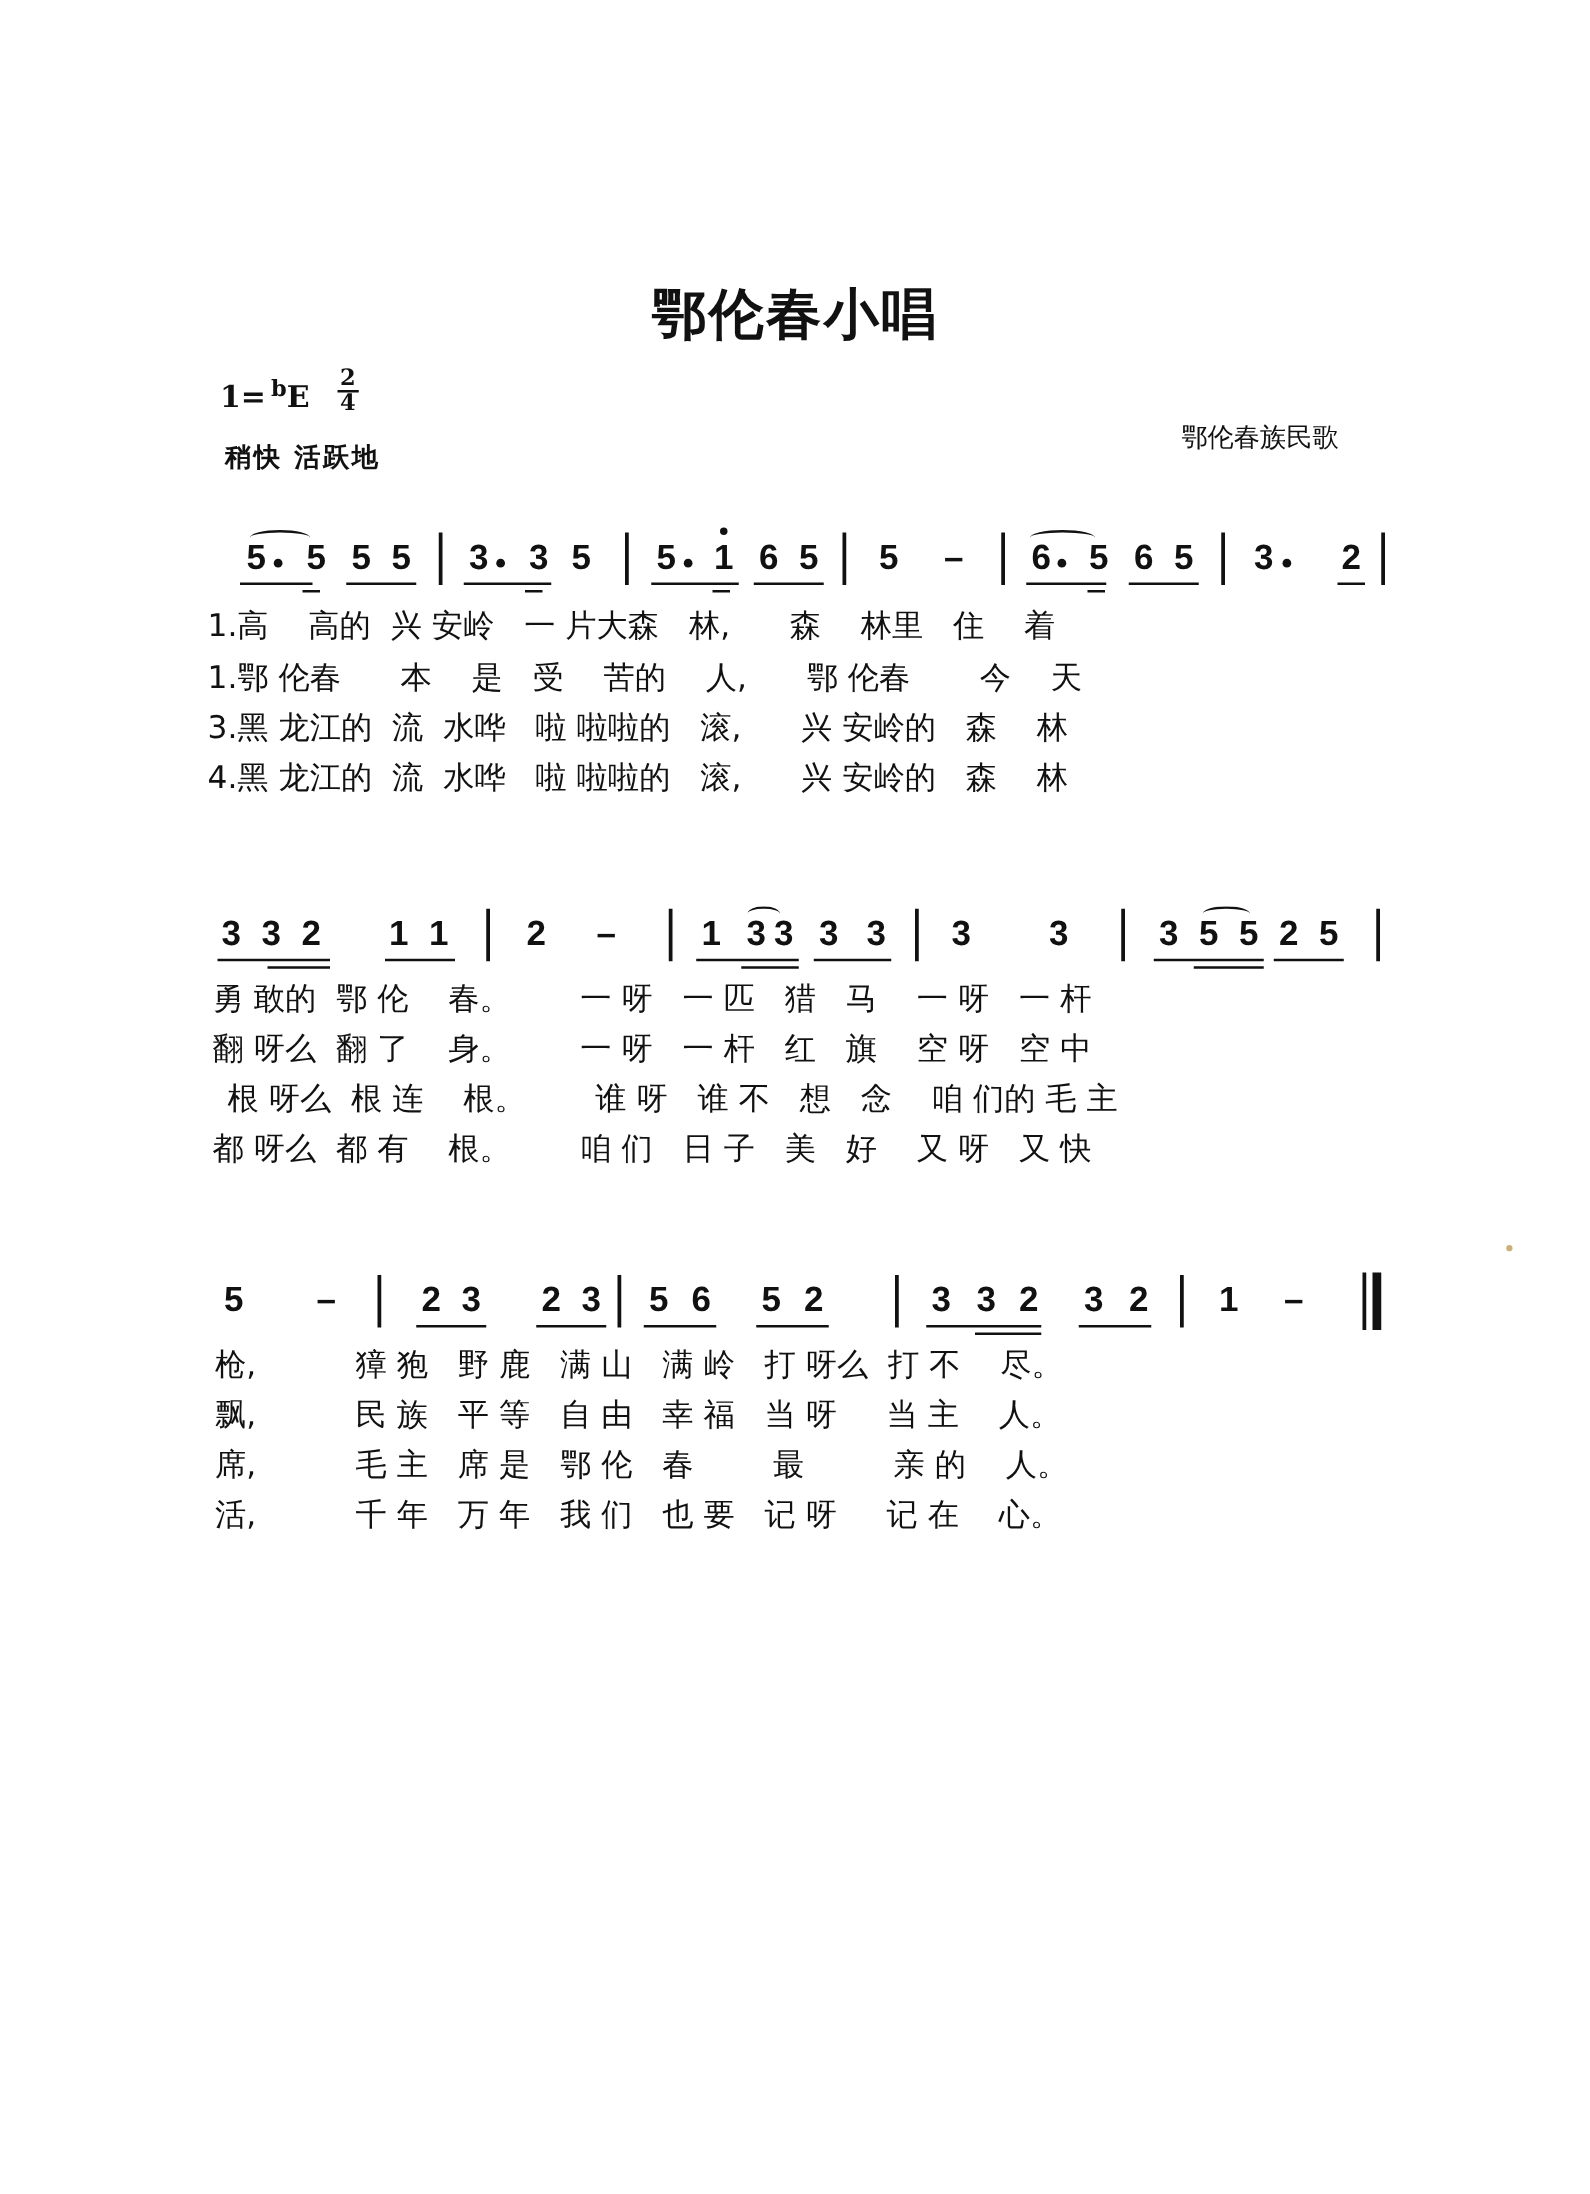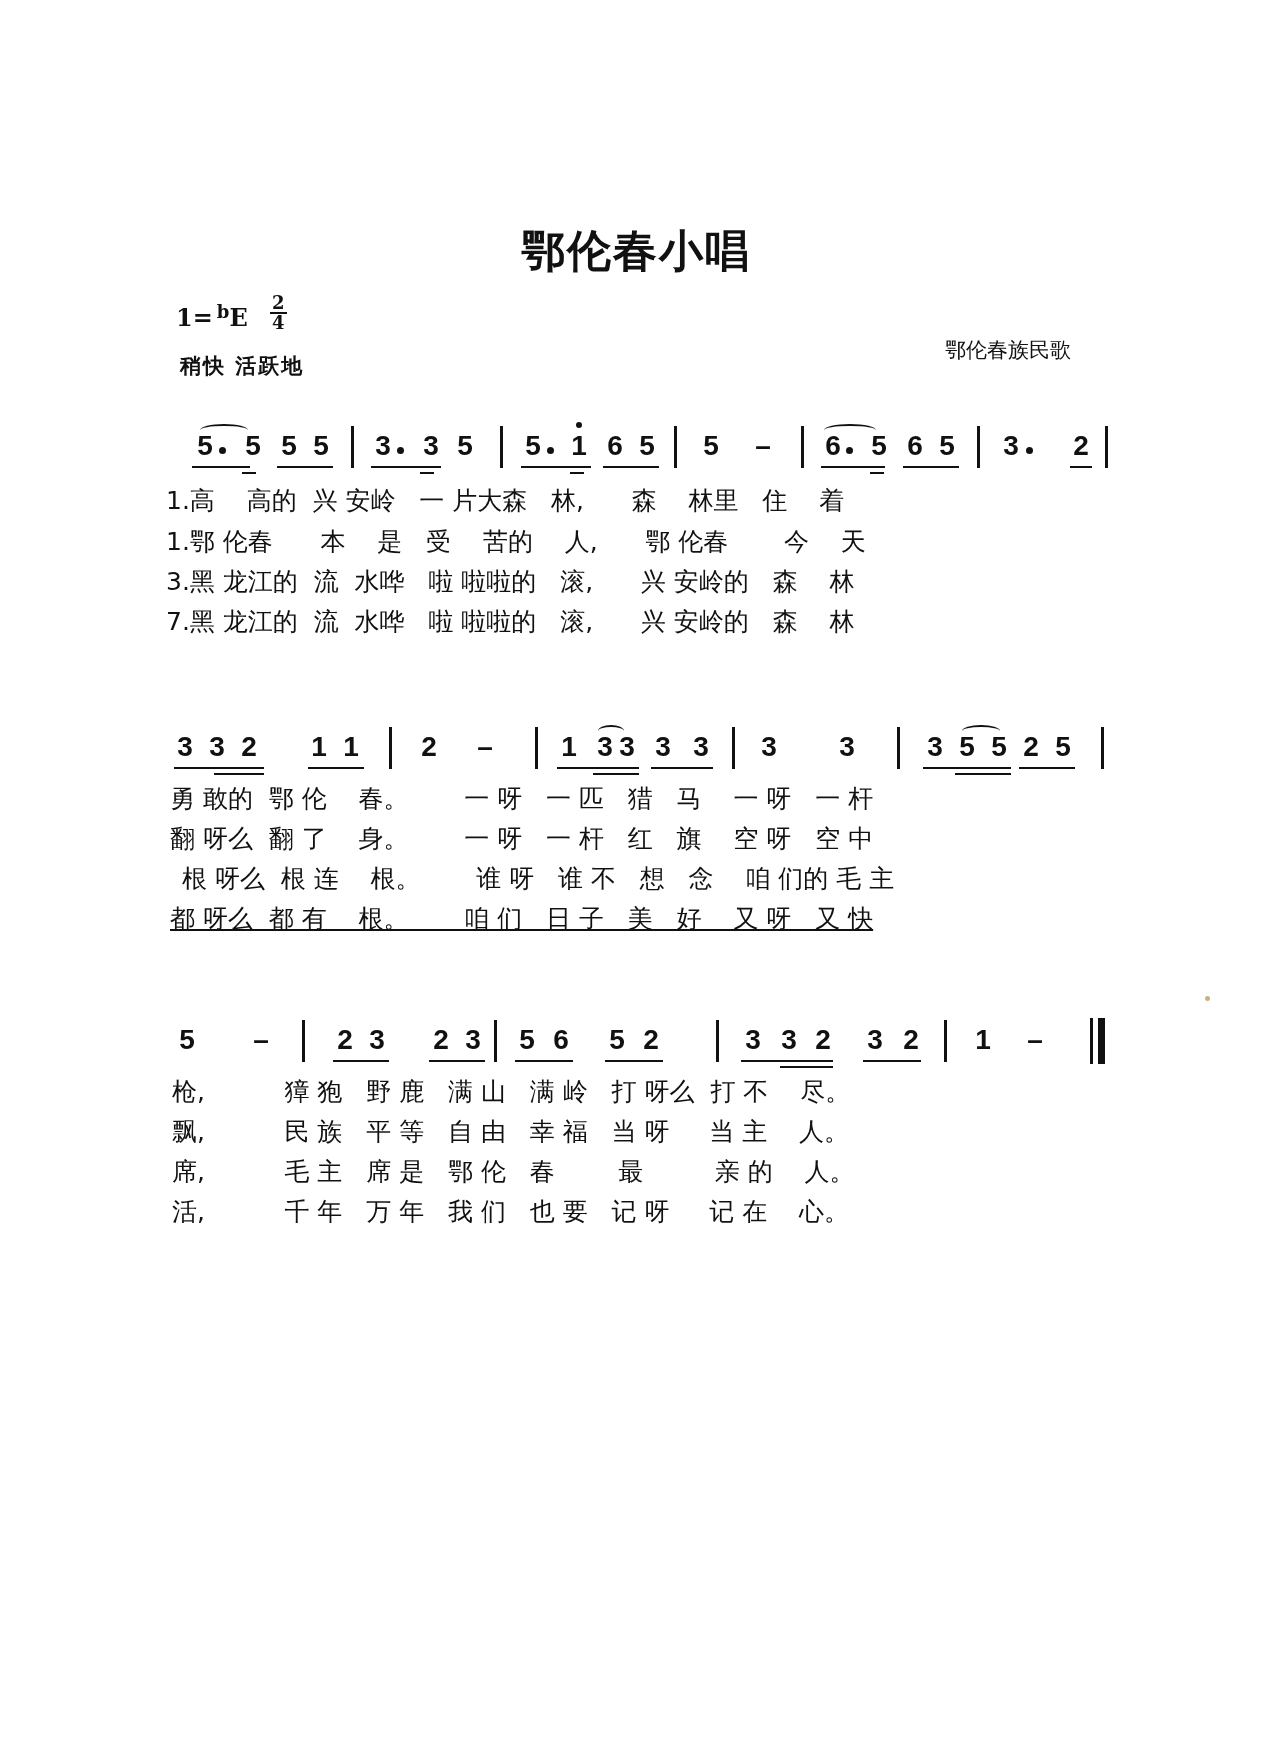--- a/index.html
+++ b/index.html
@@ -82,21 +82,21 @@
     <div class="bar" style="left:977px;top:-4px;height:42px"></div>
     <span class="n" style="left:1000px">3</span>
       <div class="dot" style="left:1026px;top:17px"></div>
       <span class="n" style="left:1070px">2</span>
     <div class="ul" style="left:1070px;top:36px;width:22px"></div>
     <div class="bar" style="left:1105px;top:-4px;height:42px"></div>
   </div>
   <div class="lyric" style="left:166px;top:484px;">1.高    高的  兴 安岭   一 片大森   林,      森    林里   住    着</div>
   <div class="lyric" style="left:166px;top:525px;">1.鄂 伦春      本    是   受    苦的    人,      鄂 伦春       今    天</div>
   <div class="lyric" style="left:166px;top:565px;">3.黑 龙江的  流  水哗   啦 啦啦的   滚,      兴 安岭的   森    林</div>
-  <div class="lyric" style="left:166px;top:605px;">7.黑 龙江的  流  水哗   啦 啦啦的   滚,      兴 安岭的   森    林</div>
+  <div class="lyric" style="left:166px;top:605px;">4.黑 龙江的  流  水哗   啦 啦啦的   滚,      兴 安岭的   森    林</div>
 </div>
 
 <div class="system" style="top:0;">
   <div class="notes" style="left:0;top:731px;">
     <span class="n" style="left:174px">3</span>
       <span class="n" style="left:206px">3</span>
       <span class="n" style="left:238px">2</span>
     <div class="ul" style="left:174px;top:36px;width:90px"></div>
       <div class="ul" style="left:214px;top:42px;width:50px"></div>
     <span class="n" style="left:308px">1</span>
@@ -126,21 +126,21 @@
     <span class="n" style="left:1020px">2</span>
       <span class="n" style="left:1052px">5</span>
     <div class="ul" style="left:923px;top:36px;width:88px"></div>
       <div class="ul" style="left:955px;top:42px;width:56px"></div>
     <div class="ul" style="left:1019px;top:36px;width:56px"></div>
     <div class="bar" style="left:1101px;top:-4px;height:42px"></div>
   </div>
   <div class="lyric" style="left:170px;top:782px;">勇 敢的  鄂 伦    春。       一 呀   一 匹   猎   马    一 呀   一 杆</div>
   <div class="lyric" style="left:170px;top:822px;">翻 呀么  翻 了    身。       一 呀   一 杆   红   旗    空 呀   空 中</div>
   <div class="lyric" style="left:182px;top:862px;">根 呀么  根 连    根。       谁 呀   谁 不   想   念    咱 们的 毛 主</div>
-  <div class="lyric" style="left:170px;top:902px;text-decoration:underline;">都 呀么  都 有    根。       咱 们   日 子   美   好    又 呀   又 快</div>
+  <div class="lyric" style="left:170px;top:902px;">都 呀么  都 有    根。       咱 们   日 子   美   好    又 呀   又 快</div>
 </div>
 
 <div class="system" style="top:0;">
   <div class="notes" style="left:0;top:1024px;">
     <span class="n" style="left:176px">5</span>
       <span class="n" style="left:250px">–</span>
     <div class="bar" style="left:302px;top:-4px;height:42px"></div>
     <span class="n" style="left:334px">2</span>
       <span class="n" style="left:366px">3</span>
     <div class="ul" style="left:333px;top:36px;width:56px"></div>

